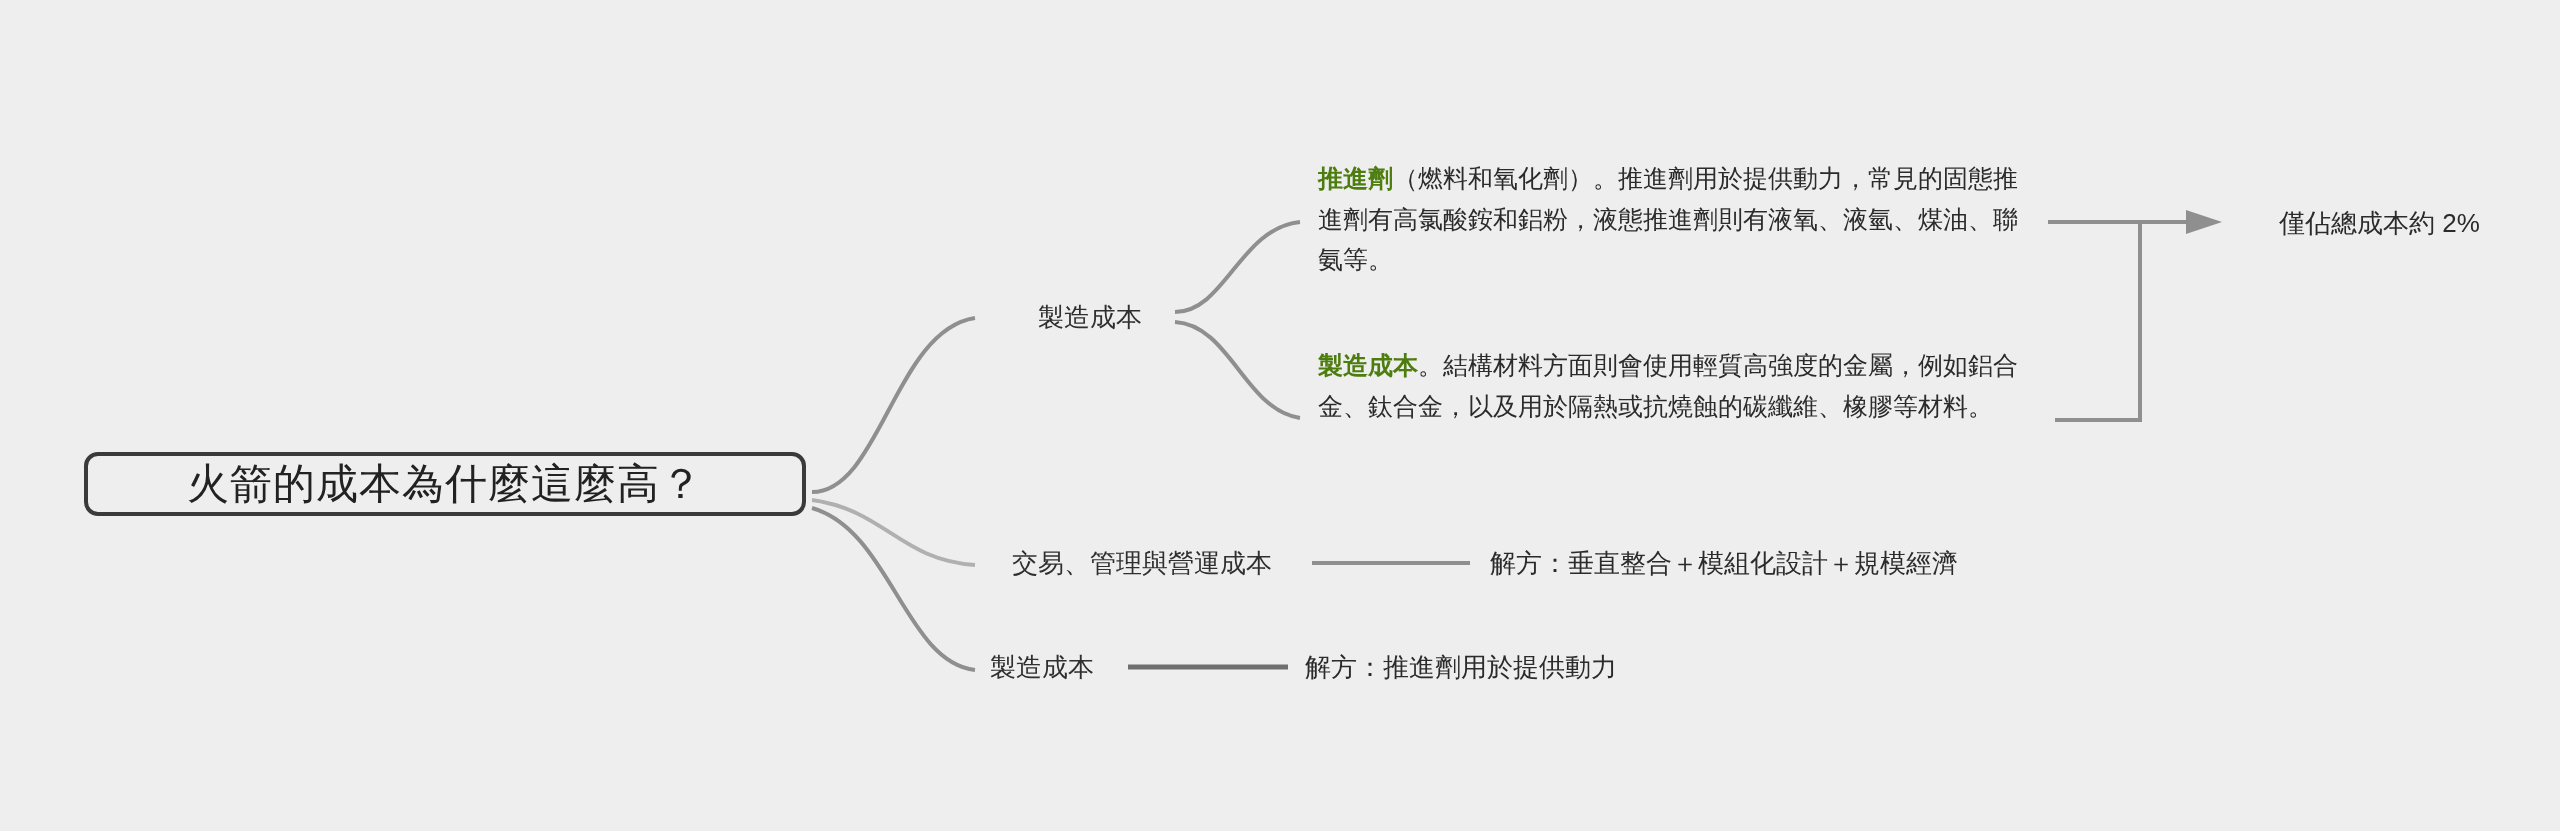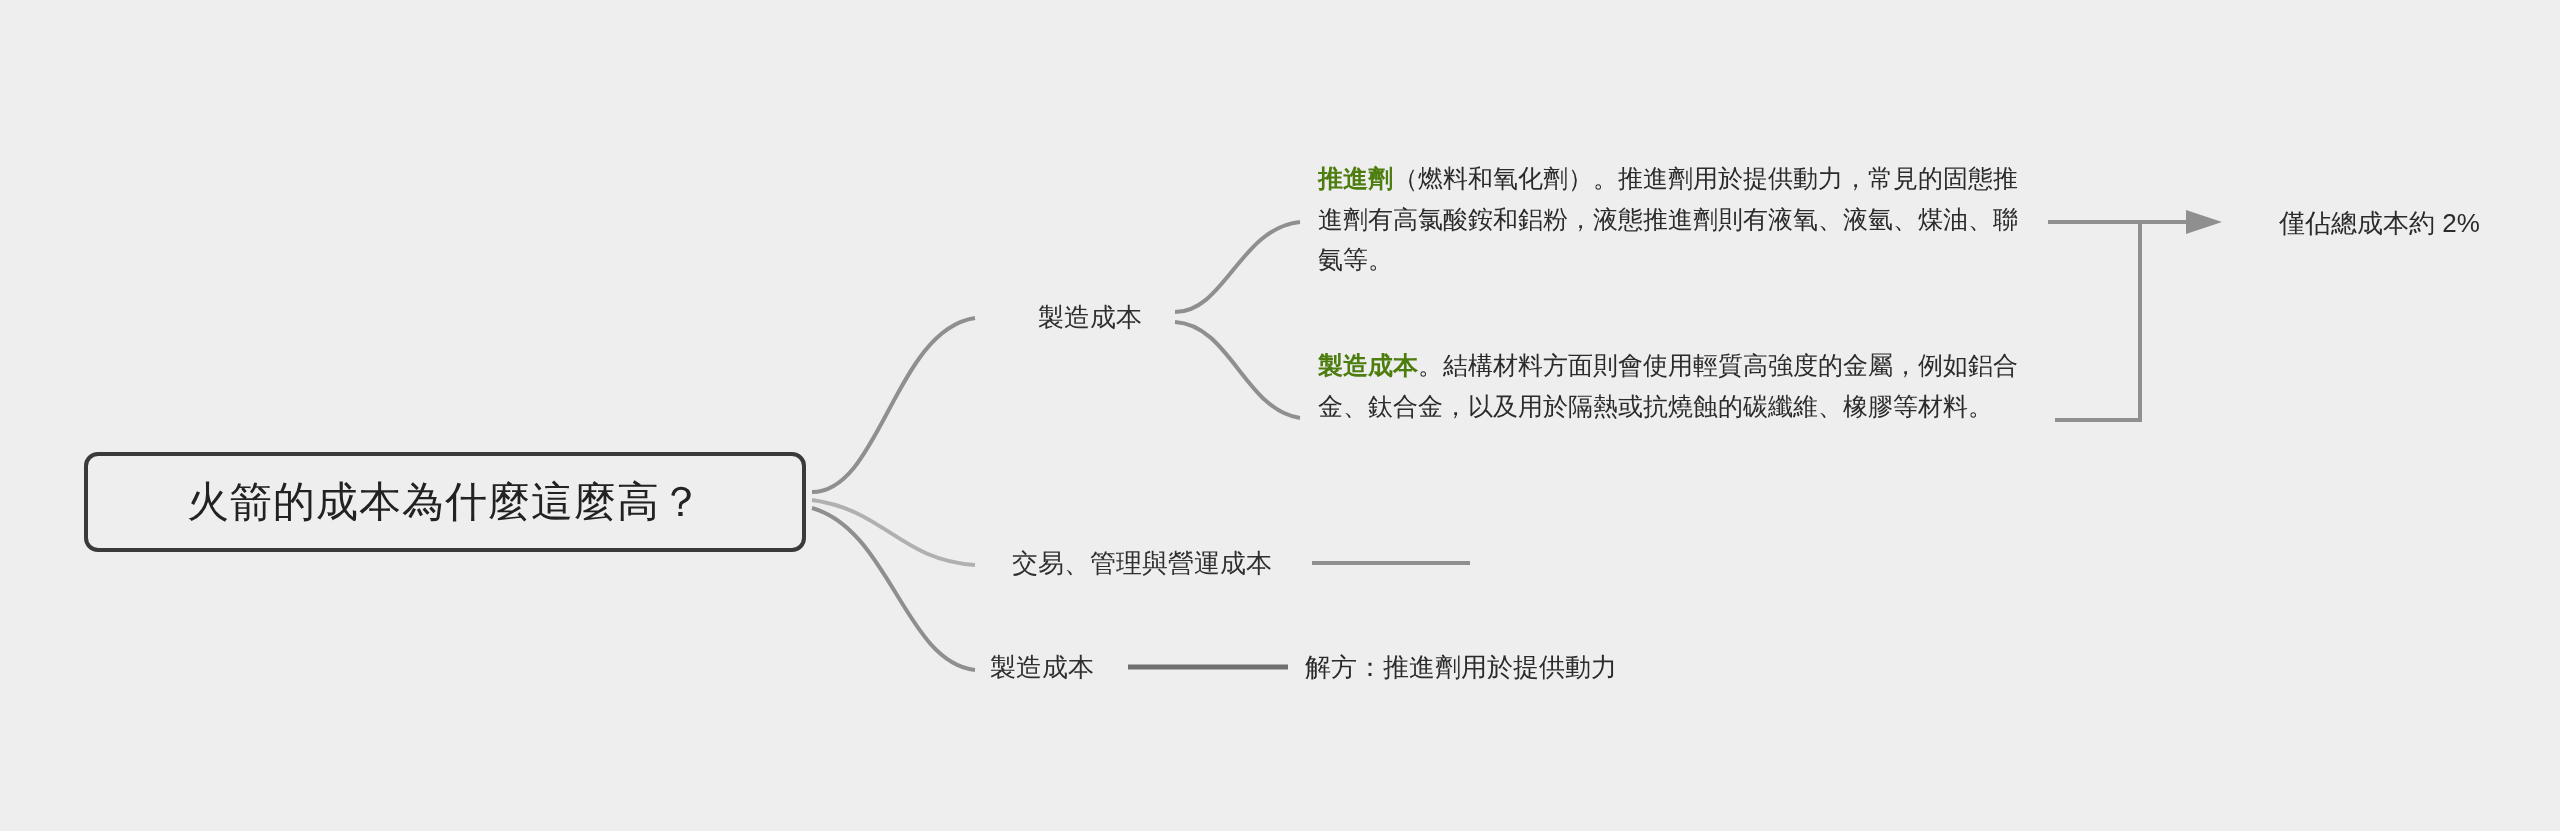--- a/index.html
+++ b/index.html
@@ -35,21 +35,21 @@
   .node {
     position: absolute;
     box-sizing: border-box;
   }
 
   
   .root-node {
     left: 84px;
     top: 452px;
     width: 722px;
-    height: 100px;
+    height: 64px;
     border: 4px solid #3a3a3a;
     border-radius: 14px;
     background: #eeeeee;
     display: flex;
     align-items: center;
     justify-content: center;
   }
   .root-label {
     font-size: 42px;
     letter-spacing: 1px;
@@ -141,18 +141,21 @@
   </div>
 
   <div class="node leaf-para" id="leaf-structure">
     <b>製造成本</b><span>。結構材料方面則會使用輕質高強度的金屬，例如鋁合金、鈦合金，以及用於隔熱或抗燒蝕的碳纖維、橡膠等材料。</span>
   </div>
 
   <div class="node leaf-text" id="leaf-percent">
     <span>僅佔總成本約 2%</span>
   </div>
 
+  <div class="node leaf-text" id="leaf-solution-1">
+    <span>解方：垂直整合＋模組化設計＋規模經濟</span>
+  </div>
 
   <div class="node leaf-text" id="leaf-solution-2">
     <span>解方：推進劑用於提供動力</span>
   </div>
 
 </div>
 
 </body></html>

